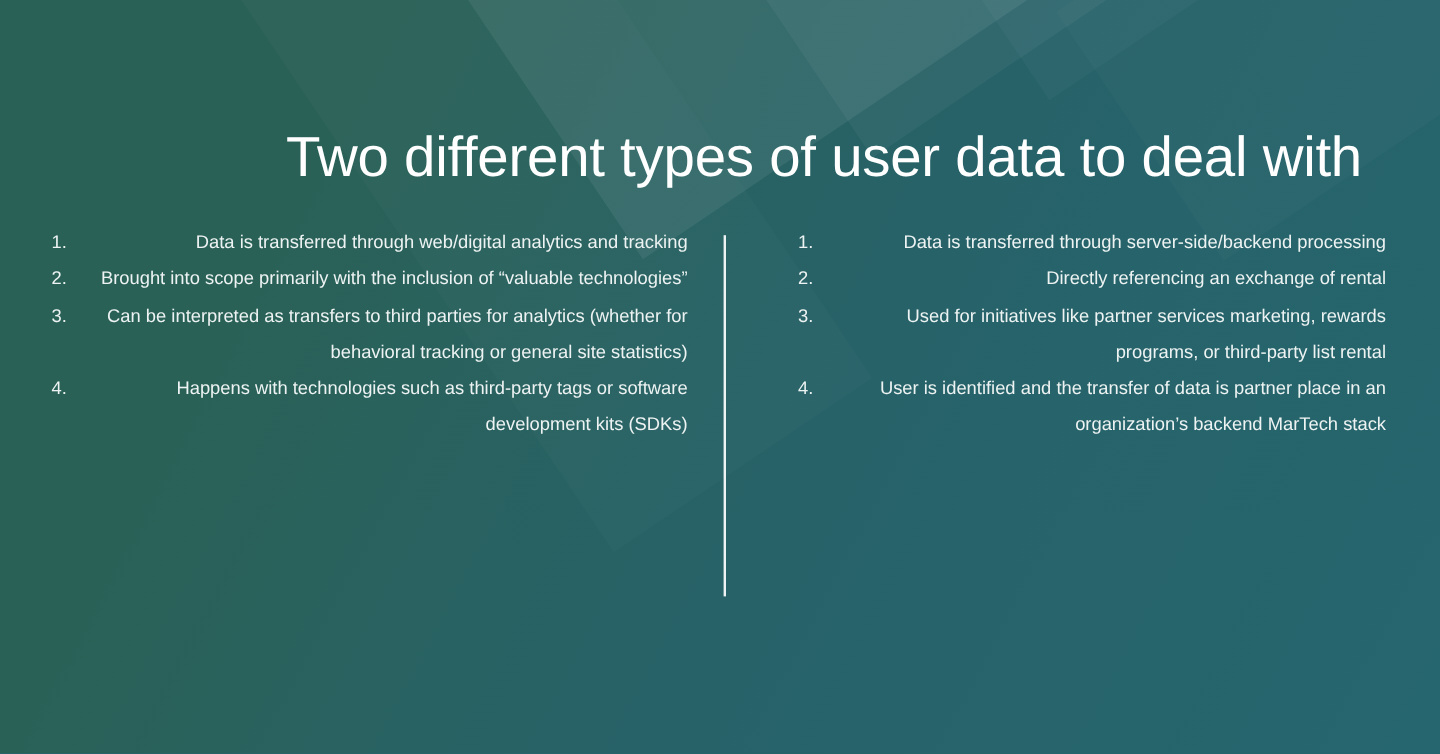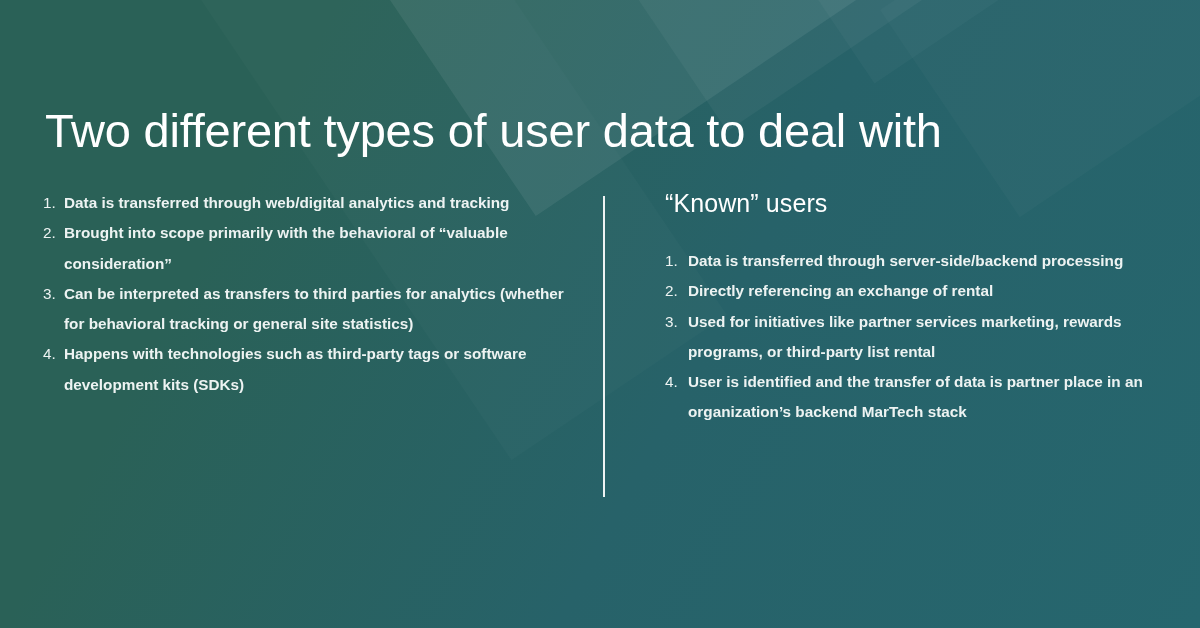--- a/index.html
+++ b/index.html
@@ -79,20 +79,21 @@
     transform-origin: top left;
     opacity: 0.018;
   }
 
   
   .content {
     position: relative;
     z-index: 2;
     width: 100%;
     height: 100%;
+    text-align: right;
   }
 
   .slide-title {
     position: absolute;
     left: 45px;
     top: 74px;
     width: 1090px;
     color: #FFFFFF;
     font-size: 47px;
     font-weight: 300;
@@ -131,21 +132,21 @@
     margin: 0;
     padding: 0;
     list-style: none;
     counter-reset: pt;
   }
   .col-list li {
     position: relative;
     counter-increment: pt;
     color: #EDF3F2;
     font-size: 15.3px;
-    font-weight: 700;
+    font-weight: 400;
     line-height: 1.98;
     padding-left: 21px;
     margin-bottom: 0px;
   }
   .col-list li::before {
     content: counter(pt) ".";
     position: absolute;
     left: 0;
     top: 0;
     color: #EDF3F2;
@@ -170,28 +171,27 @@
 
   <div class="content">
 
     <h1 class="slide-title">Two different types of user data to deal with</h1>
 
     <div class="divider"></div>
 
     <div class="col col-left">
       <ol class="col-list">
         <li>Data is transferred through web/digital analytics and tracking</li>
-        <li>Brought into scope primarily with the behavioral of “valuable consideration”</li>
+        <li>Brought into scope primarily with the inclusion of “valuable technologies”</li>
         <li>Can be interpreted as transfers to third parties for analytics (whether for behavioral tracking or general site statistics)</li>
         <li>Happens with technologies such as third-party tags or software development kits (SDKs)</li>
       </ol>
     </div>
 
     <div class="col col-right">
-      <h2 class="col-heading">“Known” users</h2>
       <ol class="col-list">
         <li>Data is transferred through server-side/backend processing</li>
         <li>Directly referencing an exchange of rental</li>
         <li>Used for initiatives like partner services marketing, rewards programs, or third-party list rental</li>
         <li>User is identified and the transfer of data is partner place in an organization’s backend MarTech stack</li>
       </ol>
     </div>
 
   </div>
 </div>

